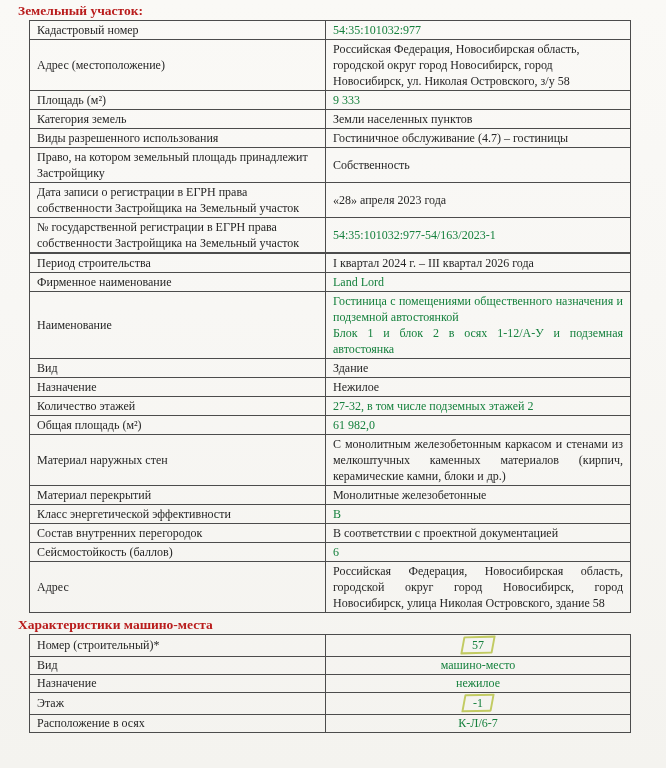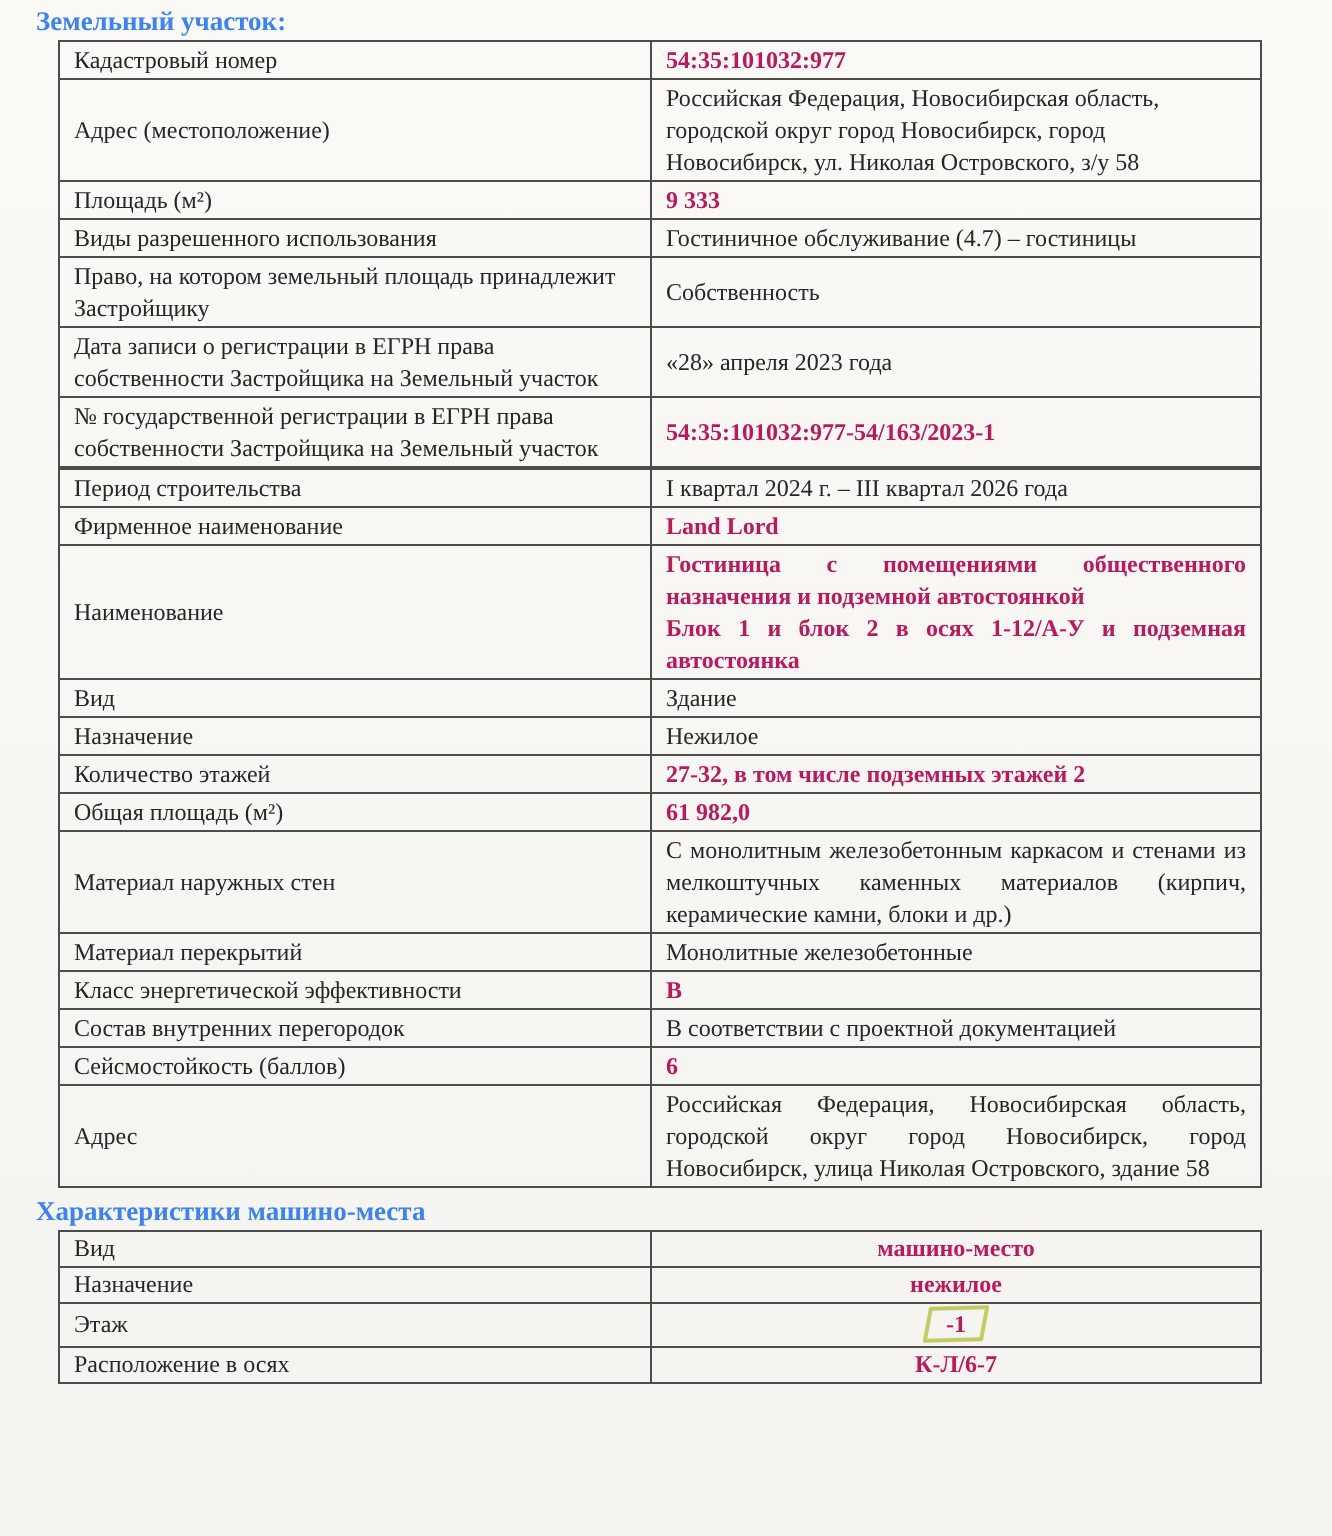--- a/index.html
+++ b/index.html
@@ -12,37 +12,37 @@
   html,body{margin:0;padding:0;}
   body{
     width:666px;height:768px;overflow:hidden;
     background:linear-gradient(180deg,#faf9f6 0%,var(--bg) 40%,#f4f3ef 100%);
     font-family:"Liberation Serif","DejaVu Serif",serif;
     color:var(--text);
   }
   .doc{padding:2px 16px 0 16px;}
   .section-title{
     font-size:13.5px;font-weight:bold;line-height:15px;
-    margin:0;padding:1px 0 2px 2px;color:#3b82f6;
+    margin:0;padding:1px 0 2px 2px;color:#b91c1c;
   }
   .section-title.gap{padding-top:4px;}
   table{
     border-collapse:collapse;table-layout:fixed;
     width:601px;margin-left:13px;
   }
   col.c1{width:296px;}
   col.c2{width:305px;}
   td{
     border:1px solid var(--border);
     font-size:12px;line-height:16px;
     padding:1px 7px;vertical-align:middle;
     word-wrap:break-word;
   }
   .t3 td{line-height:15px;padding-top:1px;padding-bottom:1px;}
-  .bold{font-weight:bold;color:#be185d;}
+  .bold{font-weight:normal;color:#15803d;}
   .just{text-align:justify;}
   .center{text-align:center;}
   .val div{text-align:justify;}
   
   .hl{
     position:relative;display:inline-block;
     padding:0 10px;margin:2px 0;
   }
   .hl::before{
     content:"";position:absolute;
@@ -72,20 +72,24 @@
       </tr>
       <tr>
         <td class="lbl">Адрес (местоположение)</td>
         <td class="val">Российская Федерация, Новосибирская область, городской округ город Новосибирск, город Новосибирск, ул. Николая Островского, з/у 58</td>
       </tr>
       <tr>
         <td class="lbl">Площадь (м²)</td>
         <td class="val bold">9 333</td>
       </tr>
       <tr>
+        <td class="lbl">Категория земель</td>
+        <td class="val">Земли населенных пунктов</td>
+      </tr>
+      <tr>
         <td class="lbl">Виды разрешенного использования</td>
         <td class="val">Гостиничное обслуживание (4.7) – гостиницы</td>
       </tr>
       <tr>
         <td class="lbl">Право, на котором земельный площадь принадлежит Застройщику</td>
         <td class="val">Собственность</td>
       </tr>
       <tr>
         <td class="lbl">Дата записи о регистрации в ЕГРН права собственности Застройщика на Земельный участок</td>
         <td class="val">«28» апреля 2023 года</td>
@@ -164,20 +168,26 @@
 
   <div class="section-title gap">Характеристики машино-места</div>
 
   <table class="t3">
     <colgroup>
         <col class="c1">
         <col class="c2">
       </colgroup>
     <tbody>
       <tr>
+        <td class="lbl">Номер (строительный)*</td>
+        <td class="val center bold">
+          <span class="hl"><span>57</span></span>
+        </td>
+      </tr>
+      <tr>
         <td class="lbl">Вид</td>
         <td class="val center bold">машино-место</td>
       </tr>
       <tr>
         <td class="lbl">Назначение</td>
         <td class="val center bold">нежилое</td>
       </tr>
       <tr>
         <td class="lbl">Этаж</td>
         <td class="val center bold">

